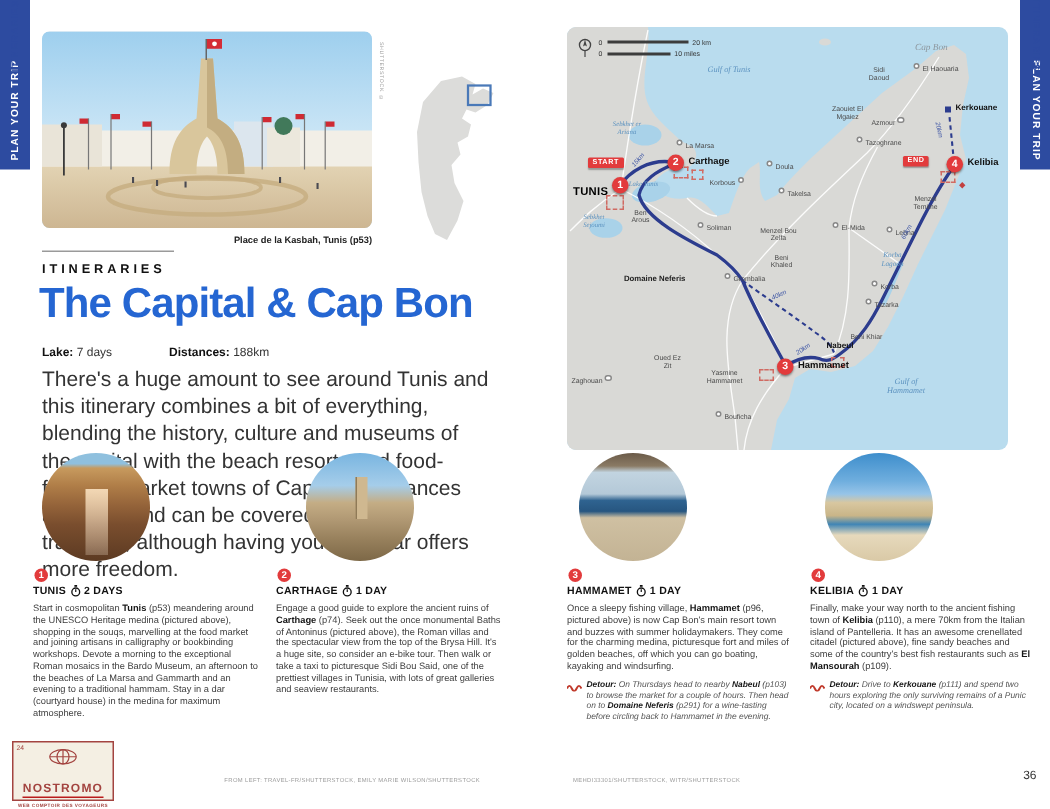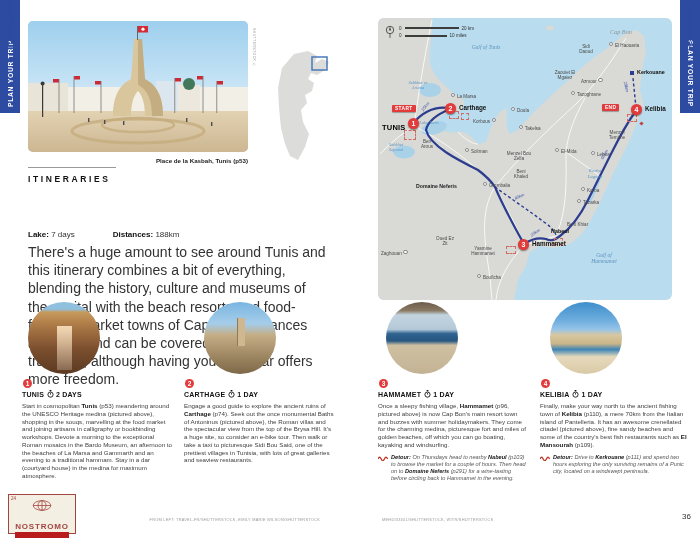--- a/index.html
+++ b/index.html
@@ -77,21 +77,21 @@
   .scalebox{position:absolute;left:7px;top:7px;display:flex;gap:4px;align-items:center;z-index:6}
   .srows{display:flex;flex-direction:column;gap:2.5px}
   .srow{display:flex;align-items:center;font-size:4.6px;color:#333}
   .sbar{height:1.6px;background:#3c3c3c;margin:0 3px}
   .sbar.km{width:54px}.sbar.mi{width:42px}
 
   
   .stamp{position:absolute;left:8px;top:494px;width:68px;height:40px;background:#f4efe3;
          border:1.6px solid #a34440;box-sizing:border-box;color:#a34440;text-align:center;padding-top:2px}
   .stamp .corner{position:absolute;left:2px;top:1px;font-size:4.5px}
-  .stamp .name{font-size:8px;font-weight:bold;letter-spacing:.8px;border-bottom:6px solid #b91c1c;
+  .stamp .name{font-size:8px;font-weight:bold;letter-spacing:.8px;border-bottom:1px solid #b91c1c;
                display:inline-block;padding-bottom:1px;margin-top:0px}
   .stamp .tag{font-size:3.1px;font-weight:bold;letter-spacing:.3px;margin-top:1.5px}
   .cred{position:absolute;top:517px;font-size:3.9px;letter-spacing:.25px;color:#9a9a9a}
   .credL{left:120px;width:200px;text-align:right}
   .credR{left:382px}
   .pageno{position:absolute;right:9px;top:512px;font-size:8px;color:#333}
 </style>
 </head>
 <body>
 
@@ -167,20 +167,21 @@
   <div class="caption">Place de la Kasbah, Tunis (p53)</div>
 
   <div class="inset">
     <svg width="75" height="118" viewBox="0 0 75 118">
       <path d="M22,4 L36,1 L45,6 L43,13 L50,9 L57,12 L53,20 L45,25 L39,23 L36,29 L42,33 L40,41 L33,45 L35,53 L29,60 L31,72 L37,84 L33,97 L26,110 L18,106 L13,94 L9,78 L7,58 L6,38 L10,18 Z" fill="#dcdcda"></path>
       <rect x="40" y="7" width="15" height="13" fill="none" stroke="#4a79b8" stroke-width="1.5"></rect>
     </svg>
   </div>
 
   <div class="kicker">ITINERARIES</div>
+  <h1 class="title">The Capital &amp; Cap Bon</h1>
   <div class="meta">
     <span><b>Lake:</b> <span>7 days</span></span>
     <span><b>Distances:</b> <span>188km</span></span>
   </div>
   <p class="intro">There's a huge amount to see around Tunis and this itinerary combines a bit of everything, blending the history, culture and museums of the capital with the beach resorts and food-focused market towns of Cap Bon. Distances are short and can be covered by public transport, although having your own car offers more freedom.</p>
 
   <div class="stop" style="left:22px;width:150px">
     <div class="cphoto c1" style="margin-left:6px"></div>
     <div class="stopnum">1</div>
     <div class="stop-head">

